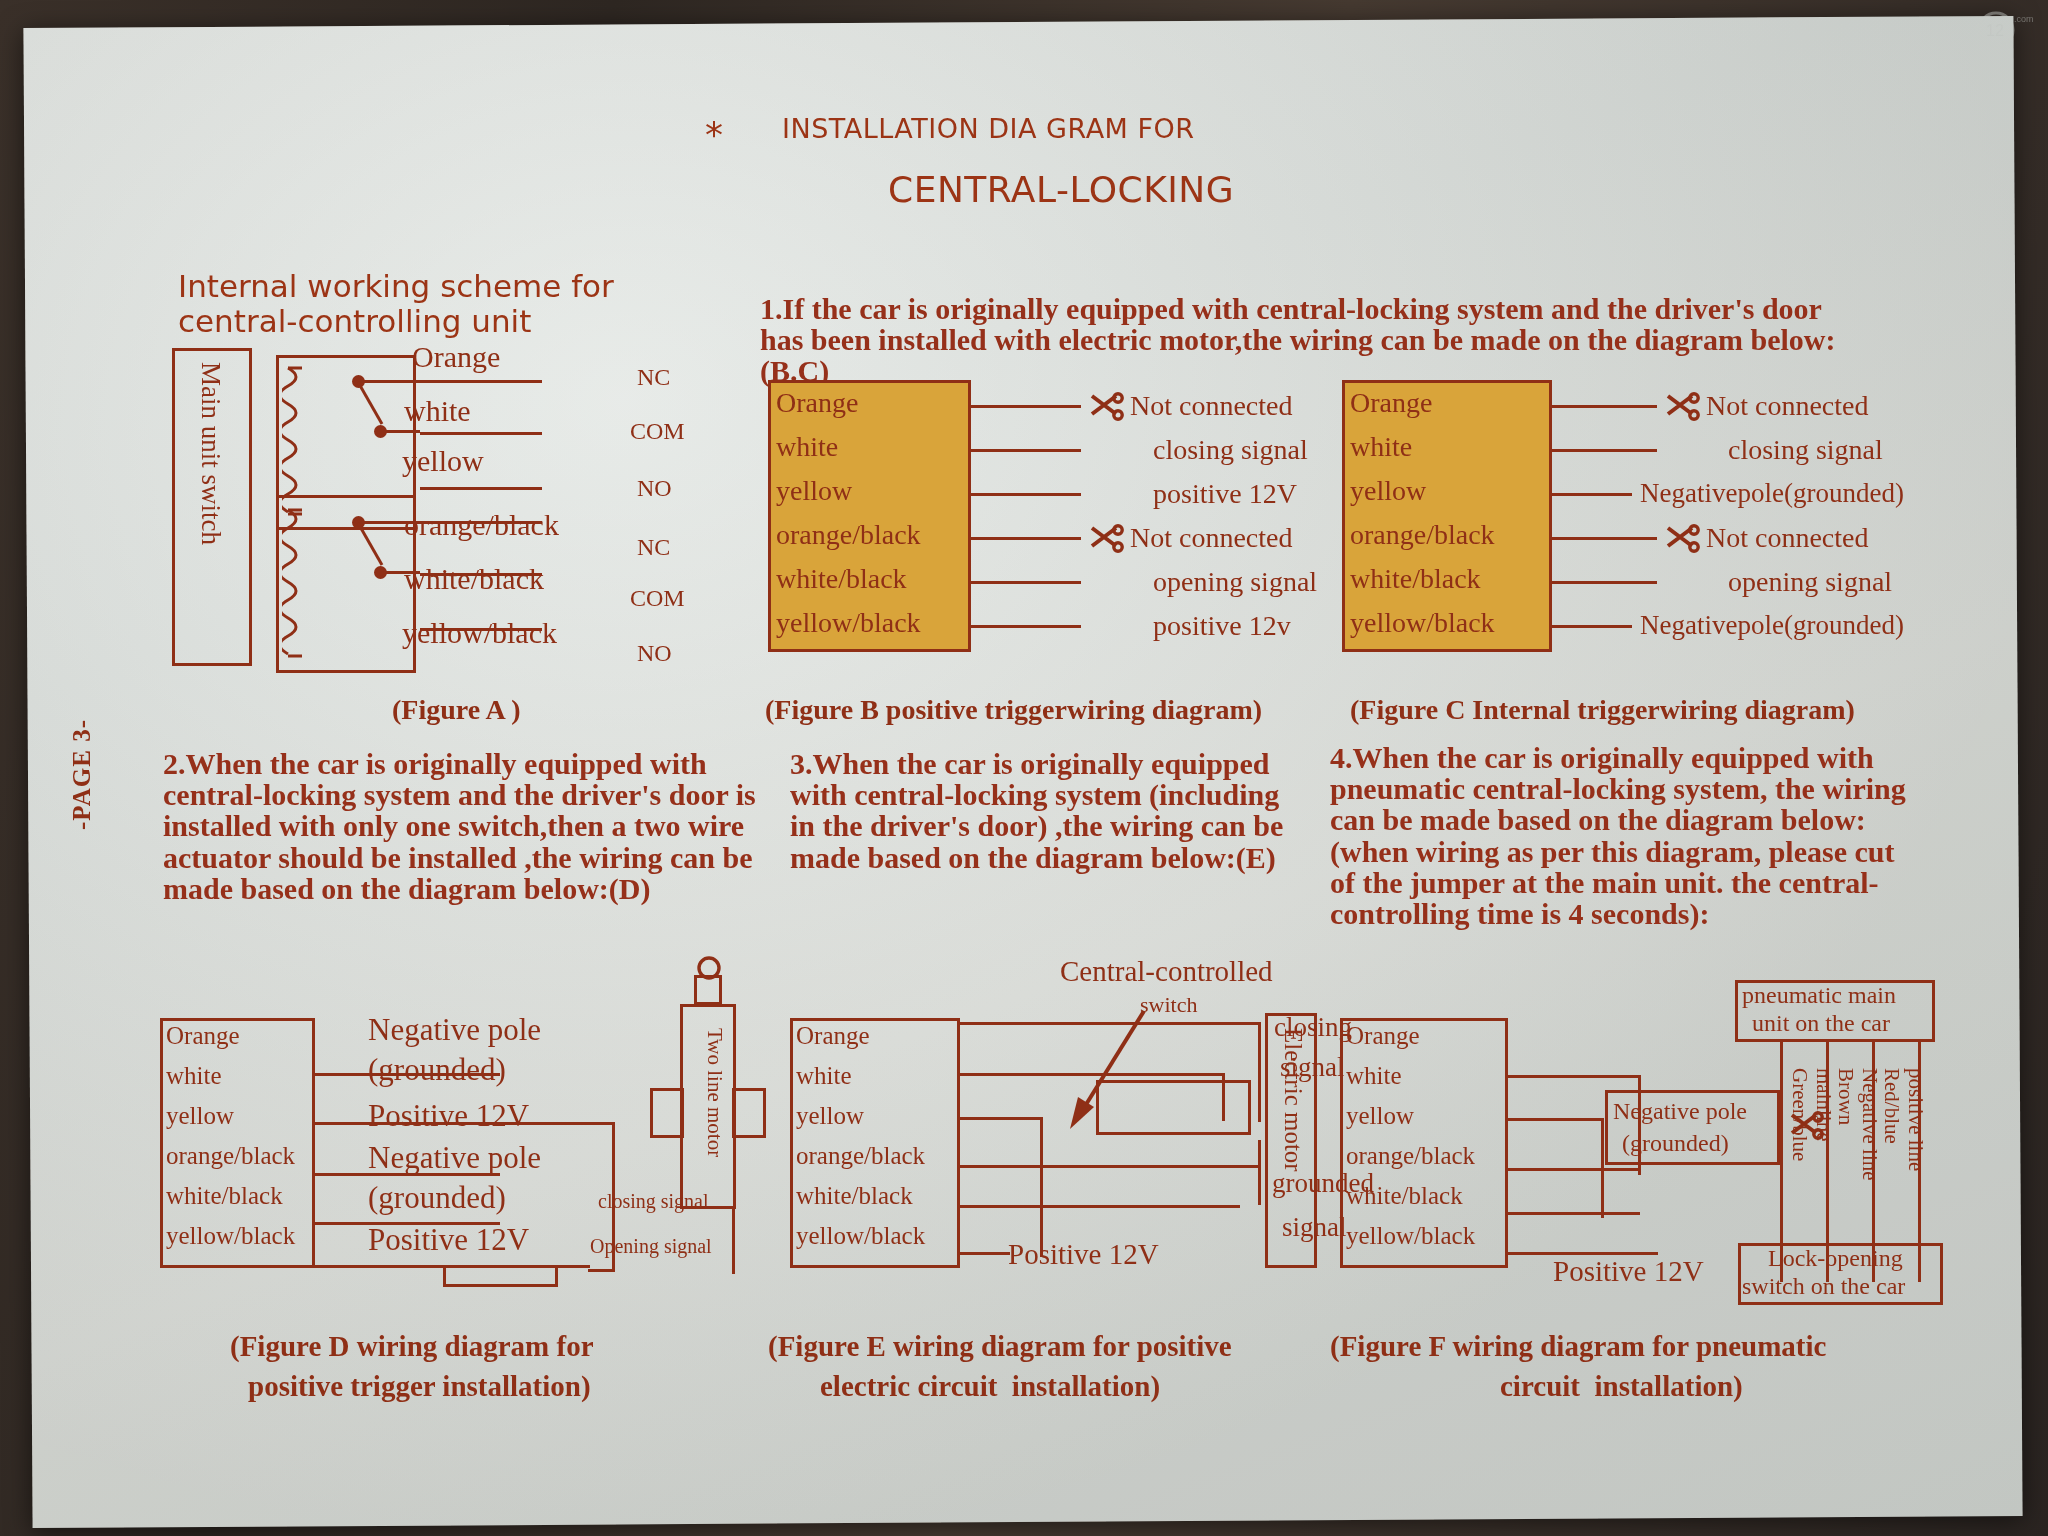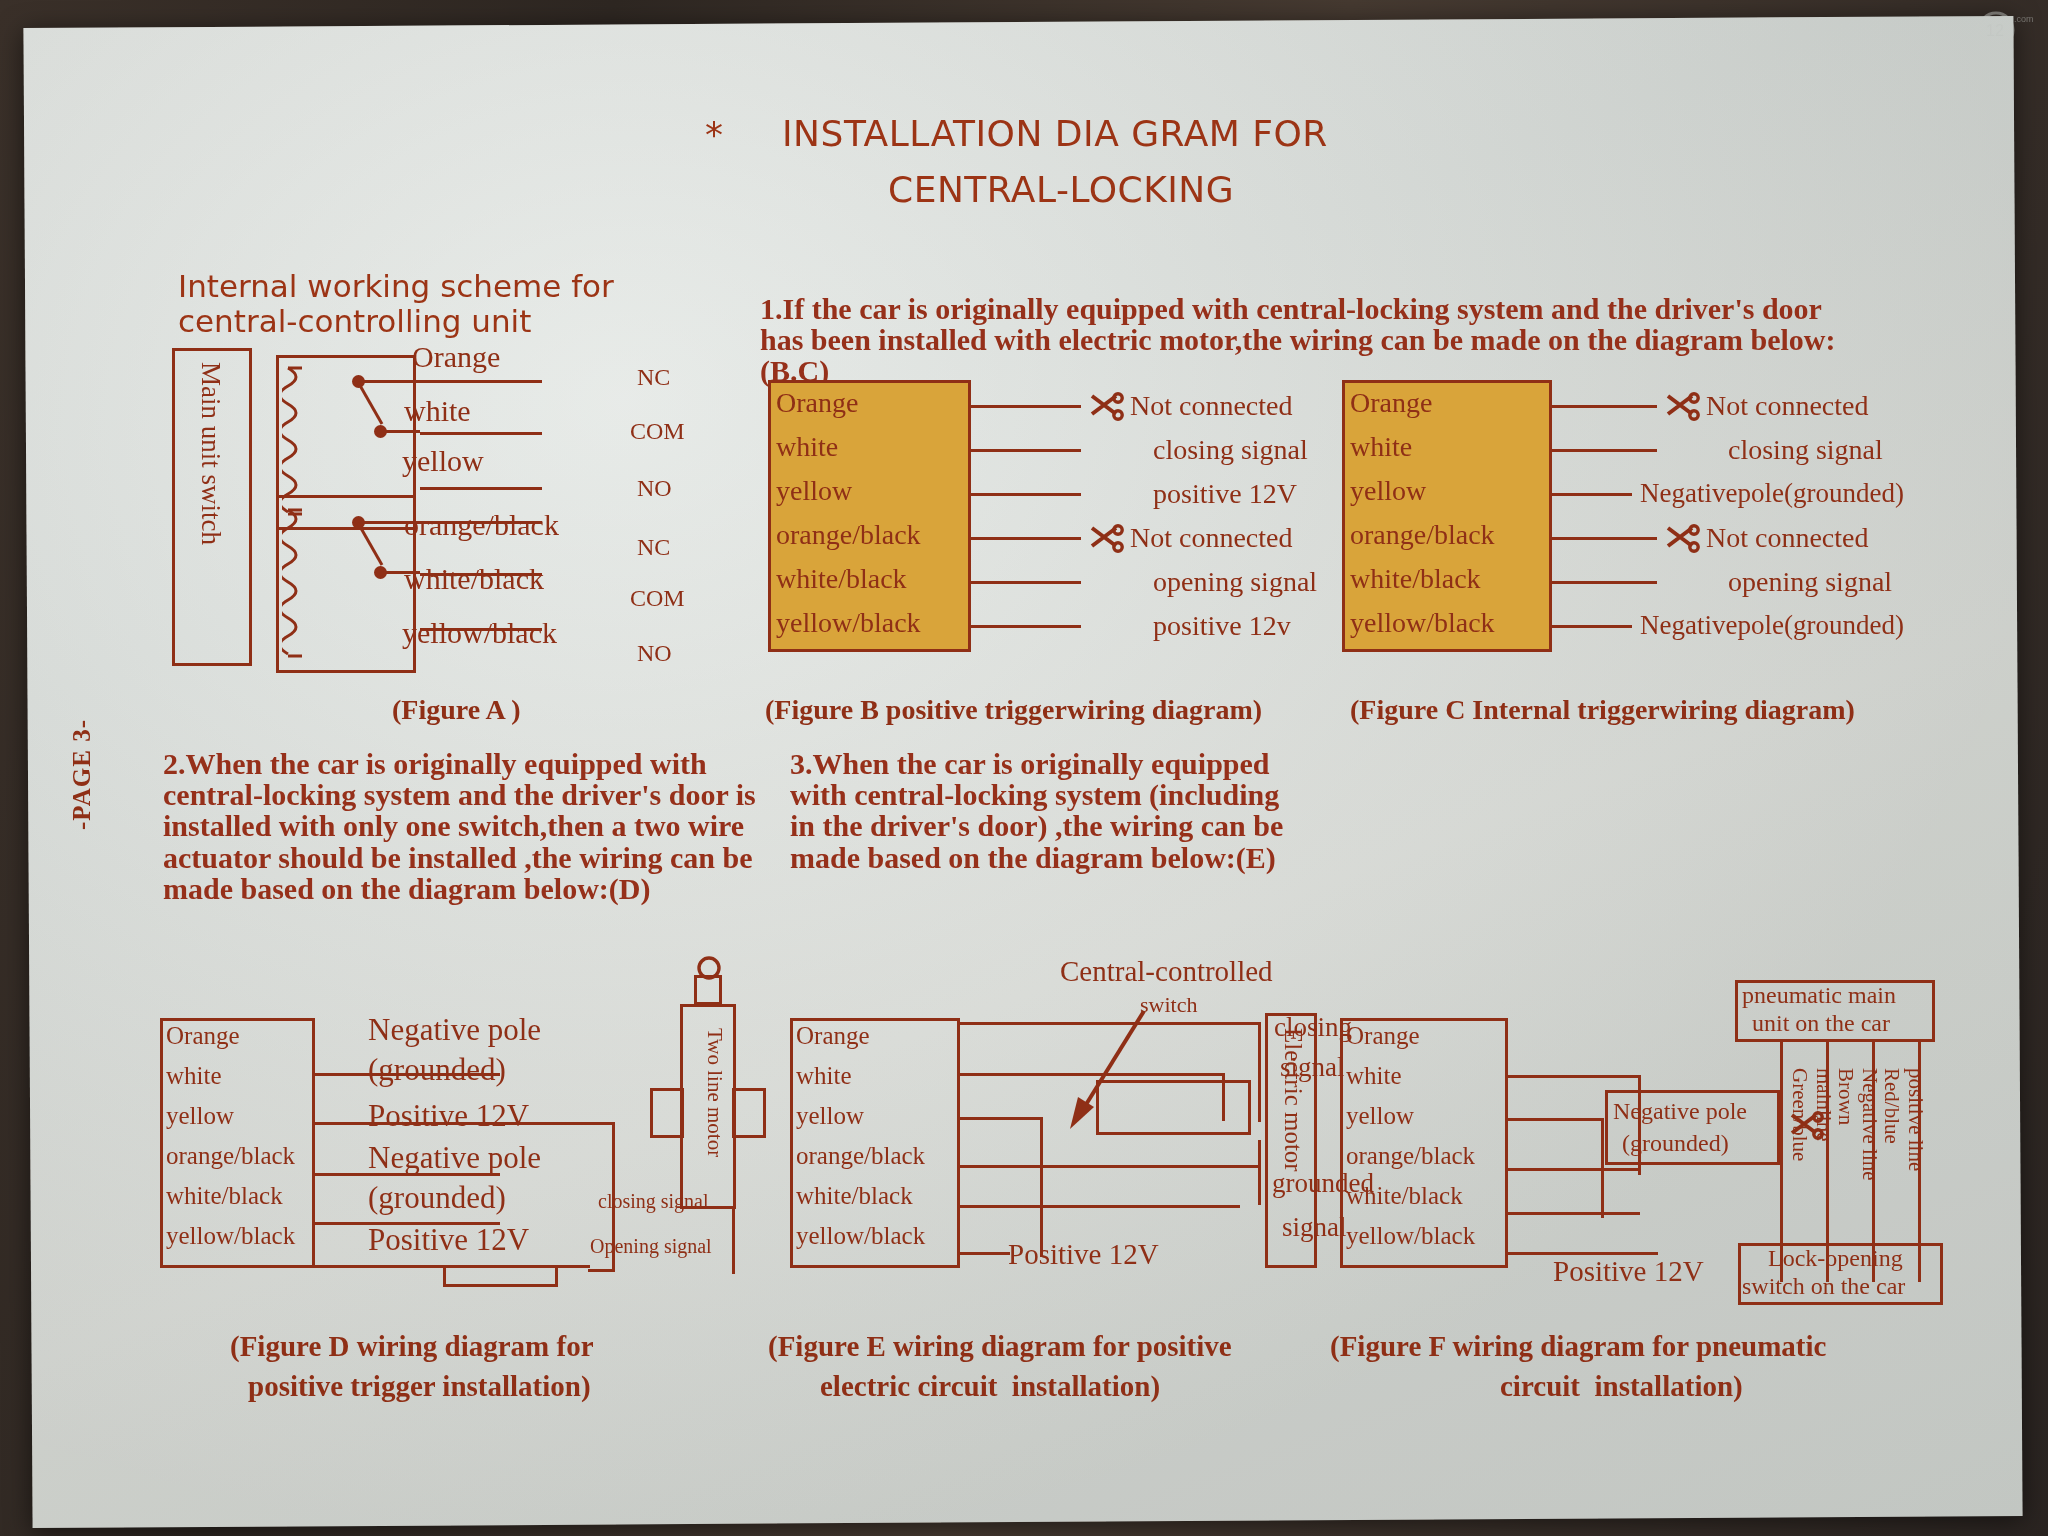--- a/index.html
+++ b/index.html
@@ -53,21 +53,21 @@
     <circle cx="22" cy="24" r="17" fill="none" stroke="#c8ccc8" stroke-width="3"></circle>
     <text x="12" y="30" font-size="16" fill="#c0c4c0" font-family="Liberation Sans, sans-serif">12</text>
     <text x="40" y="16" font-size="9" fill="#c0c4c0" font-family="Liberation Sans, sans-serif">.com</text>
   </svg>
 
   <div id="content">
 
     <div class="t serif rotl" style="left:68px;top:830px;font-size:25px;font-weight:700;letter-spacing:1px;">-PAGE 3-</div>
 
     <div class="t head" style="left:705px;top:114px;font-size:36px;">*</div>
-    <div class="t head" style="left:782px;top:113px;font-size:36px;">INSTALLATION DIA GRAM FOR</div>
+    <div class="t head" style="left:782px;top:113px;font-size:27px;">INSTALLATION DIA GRAM FOR</div>
     <div class="t head" style="left:888px;top:169px;font-size:36px;">CENTRAL-LOCKING</div>
 
     <div class="t sub" style="left:178px;top:268px;font-size:31px;">Internal working scheme for</div>
     <div class="t sub" style="left:178px;top:303px;font-size:31px;">central-controlling unit</div>
 
     <div class="box-line" style="left:172px;top:348px;width:80px;height:318px;"></div>
     <div class="t serif rot" style="left:226px;top:362px;font-size:27px;font-weight:400;">Main unit switch</div>
 
     <div class="vwire" style="left:276px;top:355px;height:175px;"></div>
     <div class="wire" style="left:276px;top:355px;width:140px;"></div>
@@ -193,20 +193,21 @@
     <div class="t serif" style="left:1728px;top:434px;font-size:28px;">closing signal</div>
     <div class="t serif" style="left:1640px;top:478px;font-size:27px;">Negativepole(grounded)</div>
     <div class="t serif" style="left:1706px;top:522px;font-size:28px;">Not connected</div>
     <div class="t serif" style="left:1728px;top:566px;font-size:28px;">opening signal</div>
     <div class="t serif" style="left:1640px;top:610px;font-size:27px;">Negativepole(grounded)</div>
 
     <div class="t cap" style="left:1350px;top:694px;font-size:28px;">(Figure C Internal triggerwiring diagram)</div>
 
     <div class="t para" style="left:163px;top:748px;font-size:30px;width:600px;white-space:normal;">2.When the car is originally equipped with central-locking system and the driver's door is installed with only one switch,then a two wire actuator should be installed ,the wiring can be made based on the diagram below:(D)</div>
     <div class="t para" style="left:790px;top:748px;font-size:30px;width:520px;white-space:normal;">3.When the car is originally equipped with central-locking system (including in the driver's door) ,the wiring can be made based on the diagram below:(E)</div>
+    <div class="t para" style="left:1330px;top:742px;font-size:30px;width:590px;white-space:normal;">4.When the car is originally equipped with pneumatic central-locking system, the wiring can be made based on the diagram below: (when wiring as per this diagram, please cut of the jumper at the main unit. the central-controlling time is 4 seconds):</div>
 
     <div class="box-line" style="left:160px;top:1018px;width:155px;height:250px;"></div>
     <div class="t serif" style="left:166px;top:1022px;font-size:25px;">Orange</div>
     <div class="t serif" style="left:166px;top:1062px;font-size:25px;">white</div>
     <div class="t serif" style="left:166px;top:1102px;font-size:25px;">yellow</div>
     <div class="t serif" style="left:166px;top:1142px;font-size:25px;">orange/black</div>
     <div class="t serif" style="left:166px;top:1182px;font-size:25px;">white/black</div>
     <div class="t serif" style="left:166px;top:1222px;font-size:25px;">yellow/black</div>
 
     <div class="t serif" style="left:368px;top:1012px;font-size:31px;">Negative pole</div>

